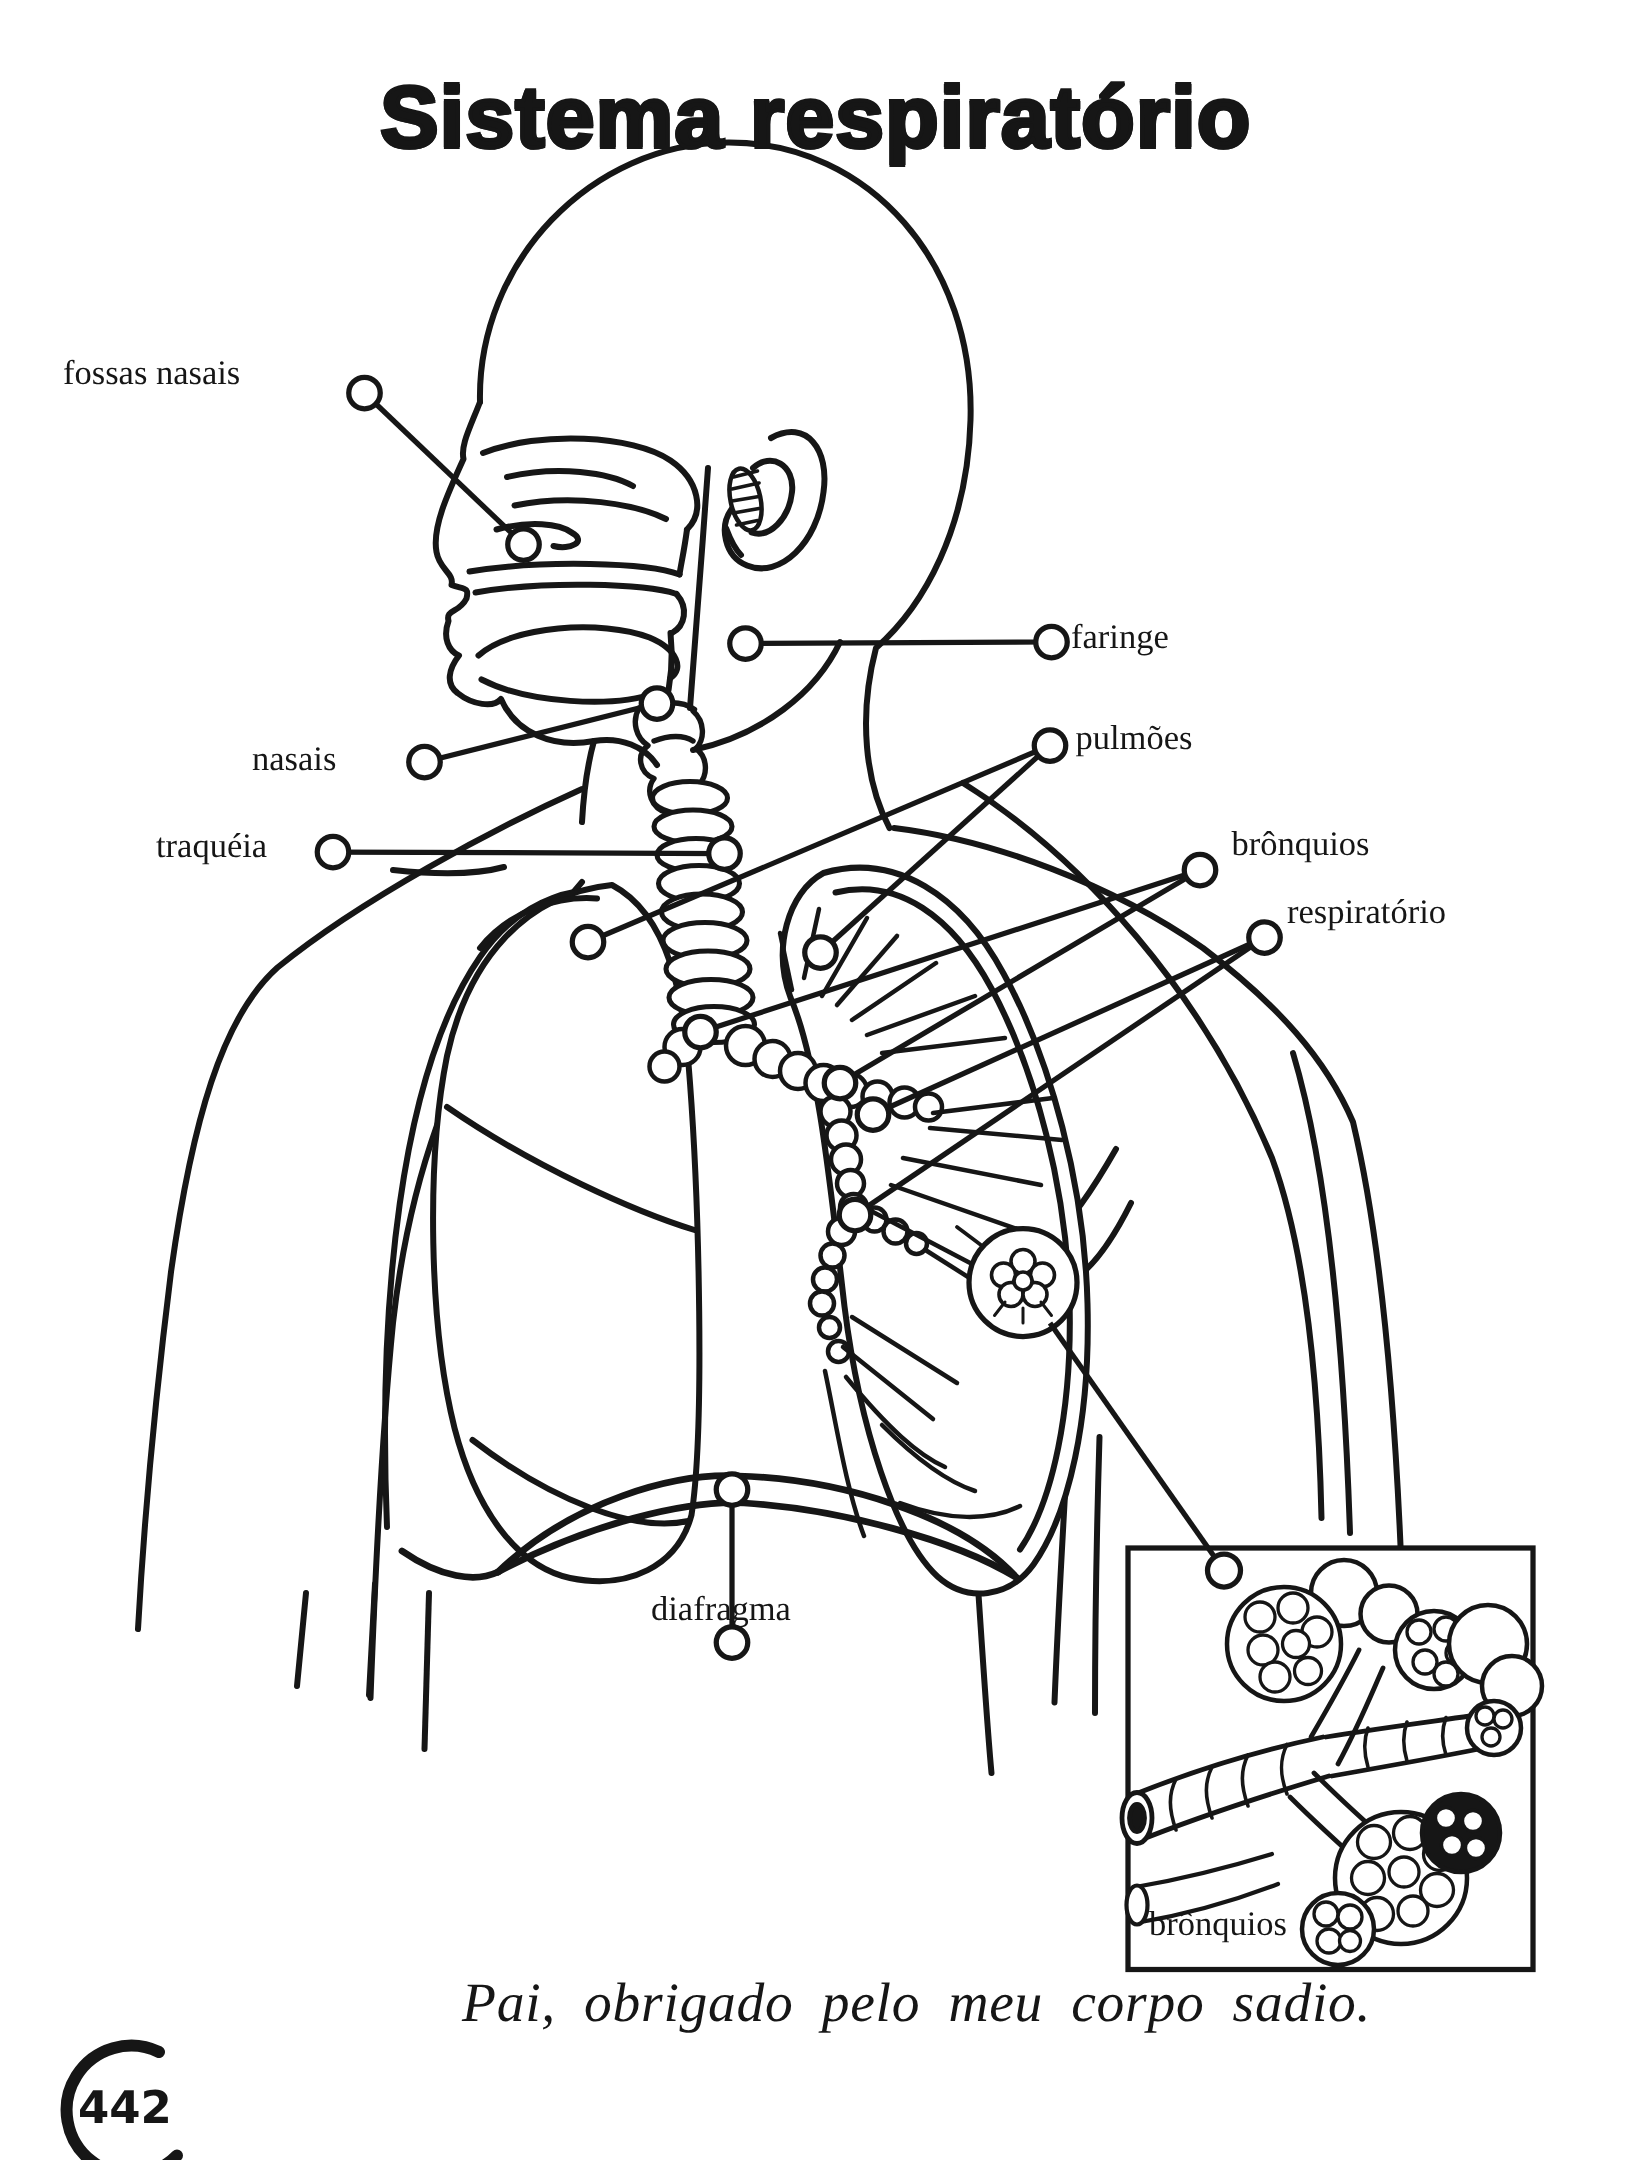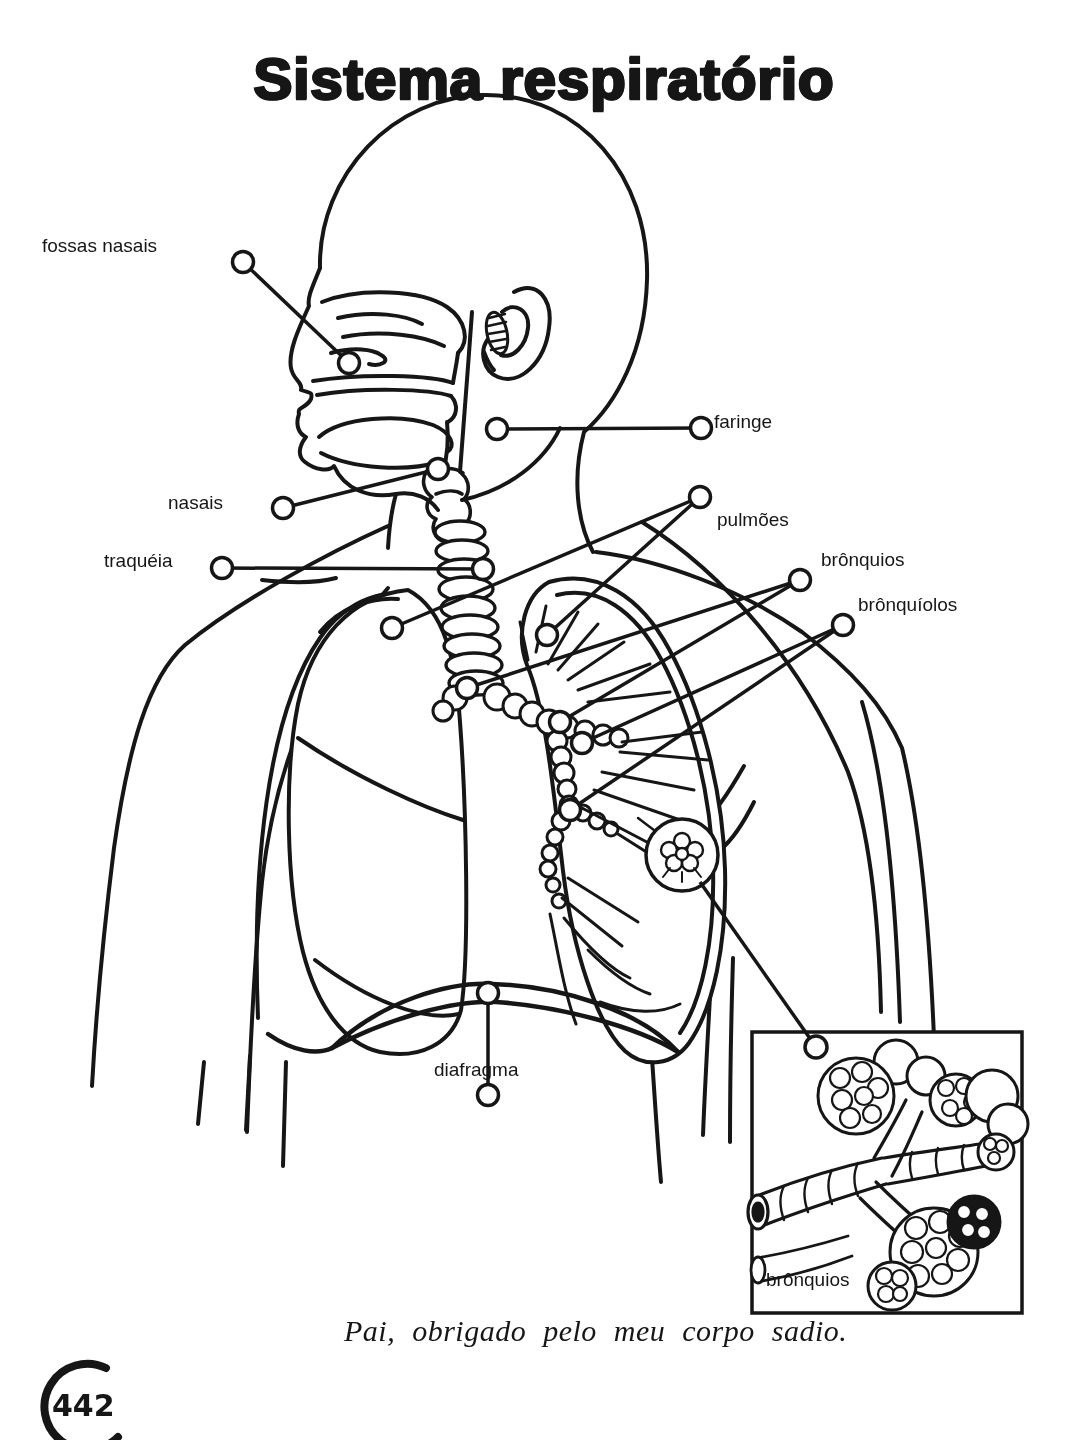--- a/index.html
+++ b/index.html
@@ -9,36 +9,36 @@
   }
   .page svg{position:absolute;left:0;top:0;}
   .title{
     position:absolute;left:50%;top:6px;transform:translateX(-50%);
     white-space:nowrap;font-family:"Liberation Sans",sans-serif;
     font-size:58px;font-weight:bold;letter-spacing:1px;color:var(--ink,#161616);
     -webkit-text-stroke:2.6px var(--ink,#161616);
     text-shadow:1.4px 0 0 var(--ink,#161616),-1.4px 0 0 var(--ink,#161616),0 1px 0 var(--ink,#161616);
   }
   .lbl{
-    position:absolute;font-size:19px;line-height:1.1;white-space:nowrap;
-    color:var(--ink,#161616);font-family:Liberation Sans, sans-serif;
+    position:absolute;font-size:23px;line-height:1.1;white-space:nowrap;
+    color:var(--ink,#161616);font-family:Liberation Serif, serif;
   }
   .lbl-fossas   {left:42px;  top:236px;}
   .lbl-faringe  {left:714px; top:412px;}
-  .lbl-pulmoes  {left:717px; top:479px;margin-top:31px;}
+  .lbl-pulmoes  {left:717px; top:479px;}
   .lbl-laringe  {left:168px; top:493px;}
   .lbl-traqueia {left:104px; top:551px;}
   .lbl-bronquios{left:821px; top:550px;}
   .lbl-bronquiolos{left:858px;top:595px;}
   .lbl-diafragma{left:434px; top:1060px;}
   .lbl-alveolos {left:766px; top:1270px;}
   .caption{
     position:absolute;left:308px;top:1314px;white-space:nowrap;
     font-family:"Liberation Serif",serif;font-style:italic;
-    font-size:30px;word-spacing:9px;letter-spacing:.5px;color:var(--ink,#161616);margin-left:36px;
+    font-size:37px;word-spacing:9px;letter-spacing:.5px;color:var(--ink,#161616);
   }
   .pagenum{
     position:absolute;left:52px;top:1388px;
     font-family:"DejaVu Sans",sans-serif;font-weight:bold;font-size:30px;
     color:var(--ink,#161616);
   }
 </style>
 </head>
 <body>
 
@@ -350,19 +350,19 @@
   </svg>
 
   <h1 class="title">Sistema respiratório</h1>
 
   <div class="lbl lbl-fossas">fossas nasais</div>
   <div class="lbl lbl-faringe">faringe</div>
   <div class="lbl lbl-pulmoes">pulmões</div>
   <div class="lbl lbl-laringe">nasais</div>
   <div class="lbl lbl-traqueia">traquéia</div>
   <div class="lbl lbl-bronquios">brônquios</div>
-  <div class="lbl lbl-bronquiolos">brônquíolos</div>
+  <div class="lbl lbl-bronquiolos">respiratório</div>
   <div class="lbl lbl-diafragma">diafragma</div>
   <div class="lbl lbl-alveolos">brônquios</div>
 
   <div class="caption">Pai, obrigado pelo meu corpo sadio.</div>
   <div class="pagenum">442</div>
 </div>
 
 </body></html>

